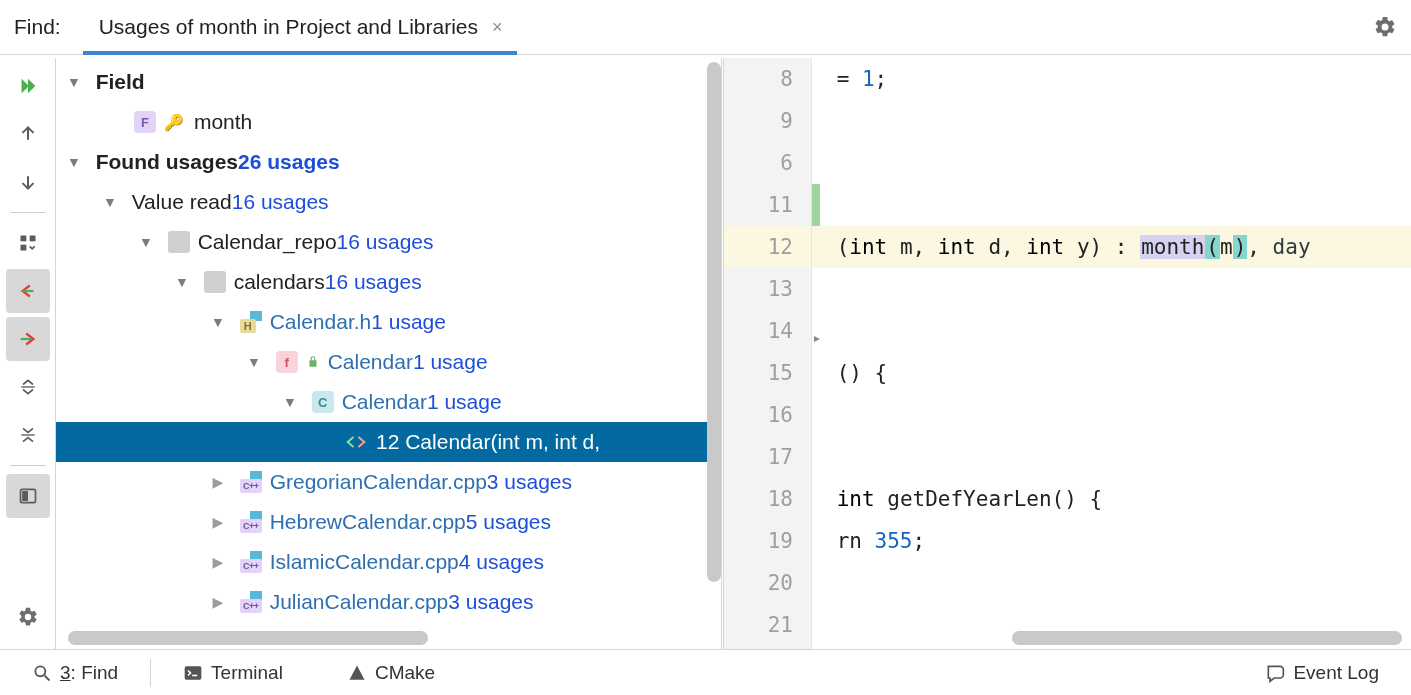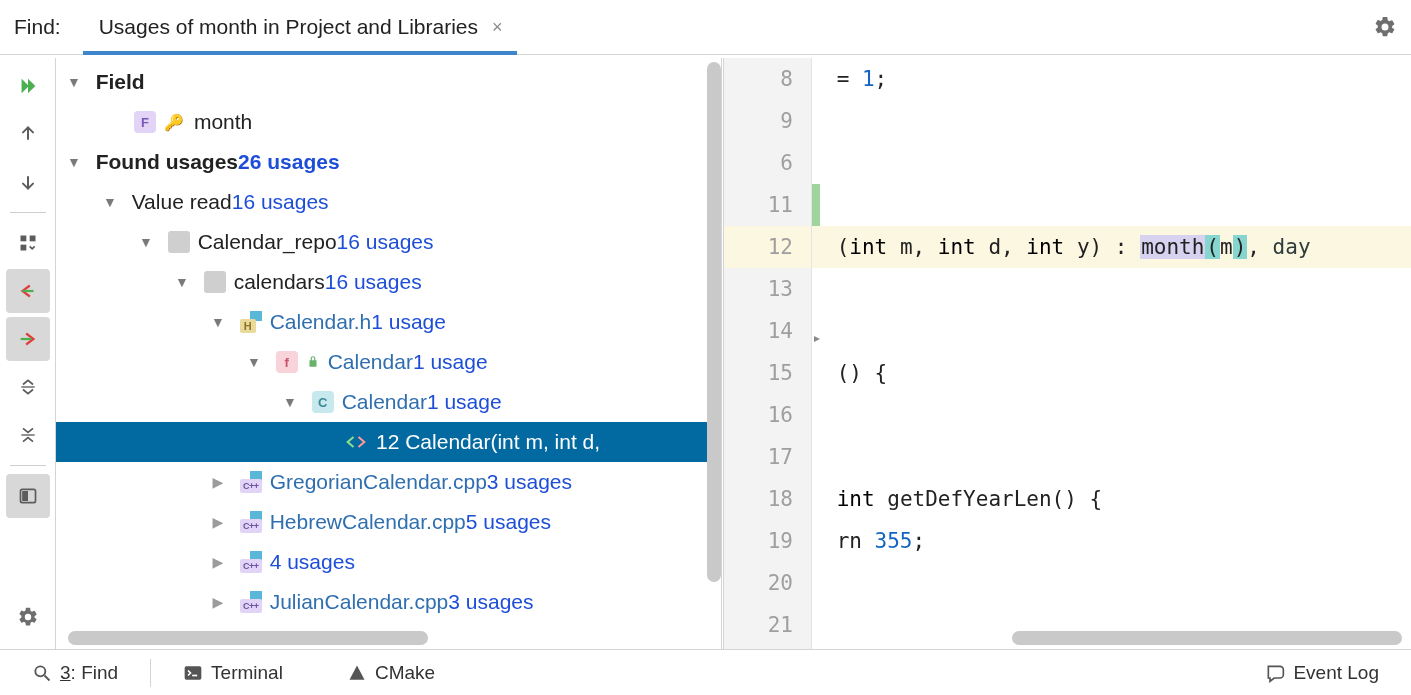--- a/index.html
+++ b/index.html
@@ -188,21 +188,21 @@
           <span class="sel-rw-icon">
             <svg width="20" height="16" viewBox="0 0 24 16">
               <path d="M9 2l-7 6 7 6" stroke="#8fe08f" stroke-width="2.4" fill="none"></path>
               <path d="M15 2l7 6-7 6" stroke="#ff9a9a" stroke-width="2.4" fill="none"></path>
             </svg>
           </span>
           <span>12 Calendar(int m, int d,</span>
         </div>
       <div class="row"><span class="indent" style="width:152px"></span><span class="arrow closed">▶</span>&nbsp;&nbsp;<span class="file-cpp-icon"></span><span class="link-text">GregorianCalendar.cpp</span><span class="dim-text">3 usages</span></div>
       <div class="row"><span class="indent" style="width:152px"></span><span class="arrow closed">▶</span>&nbsp;&nbsp;<span class="file-cpp-icon"></span><span class="link-text">HebrewCalendar.cpp</span><span class="dim-text">5 usages</span></div>
-      <div class="row"><span class="indent" style="width:152px"></span><span class="arrow closed">▶</span>&nbsp;&nbsp;<span class="file-cpp-icon"></span><span class="dim-text">4 usages</span></div>
+      <div class="row"><span class="indent" style="width:152px"></span><span class="arrow closed">▶</span>&nbsp;&nbsp;<span class="file-cpp-icon"></span><span class="link-text">IslamicCalendar.cpp</span><span class="dim-text">4 usages</span></div>
       <div class="row"><span class="indent" style="width:152px"></span><span class="arrow closed">▶</span>&nbsp;&nbsp;<span class="file-cpp-icon"></span><span class="link-text">JulianCalendar.cpp</span><span class="dim-text">3 usages</span></div>
     </div>
     <div class="tree-hscroll">
         <div class="thumb"></div>
       </div>
     <div class="tree-vscroll">
         <div class="thumb"></div>
       </div>
   </div>
 

